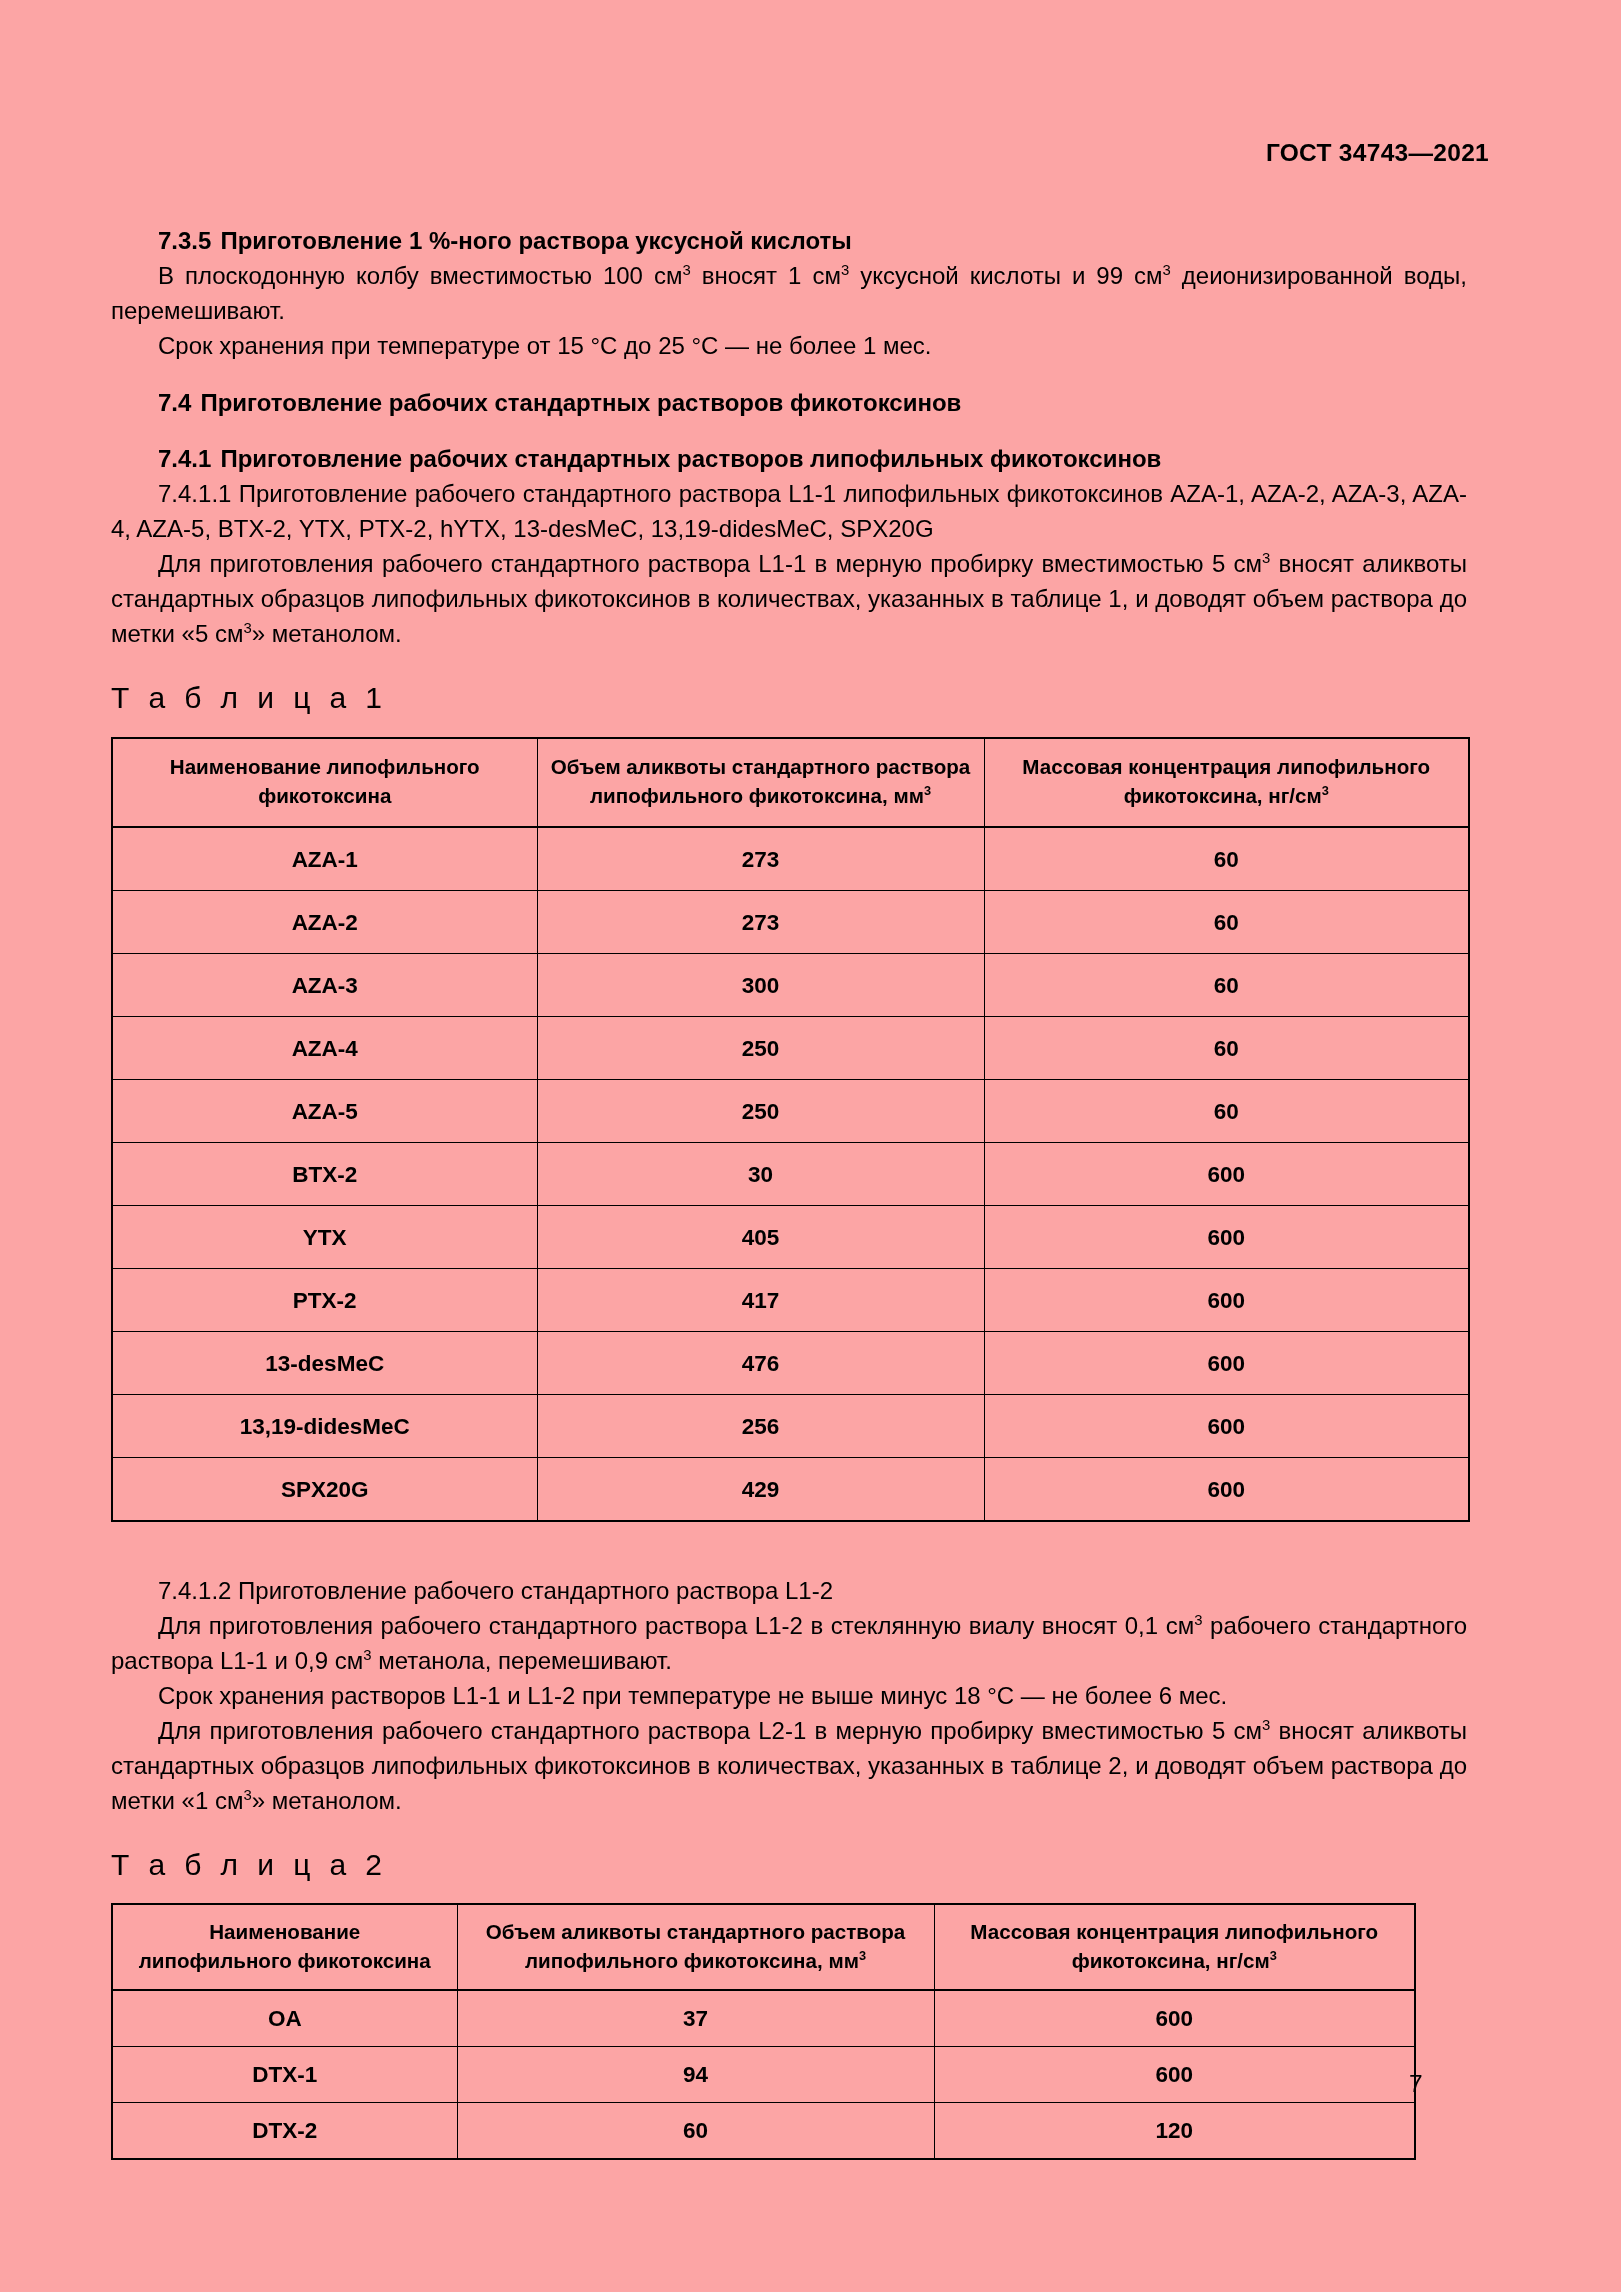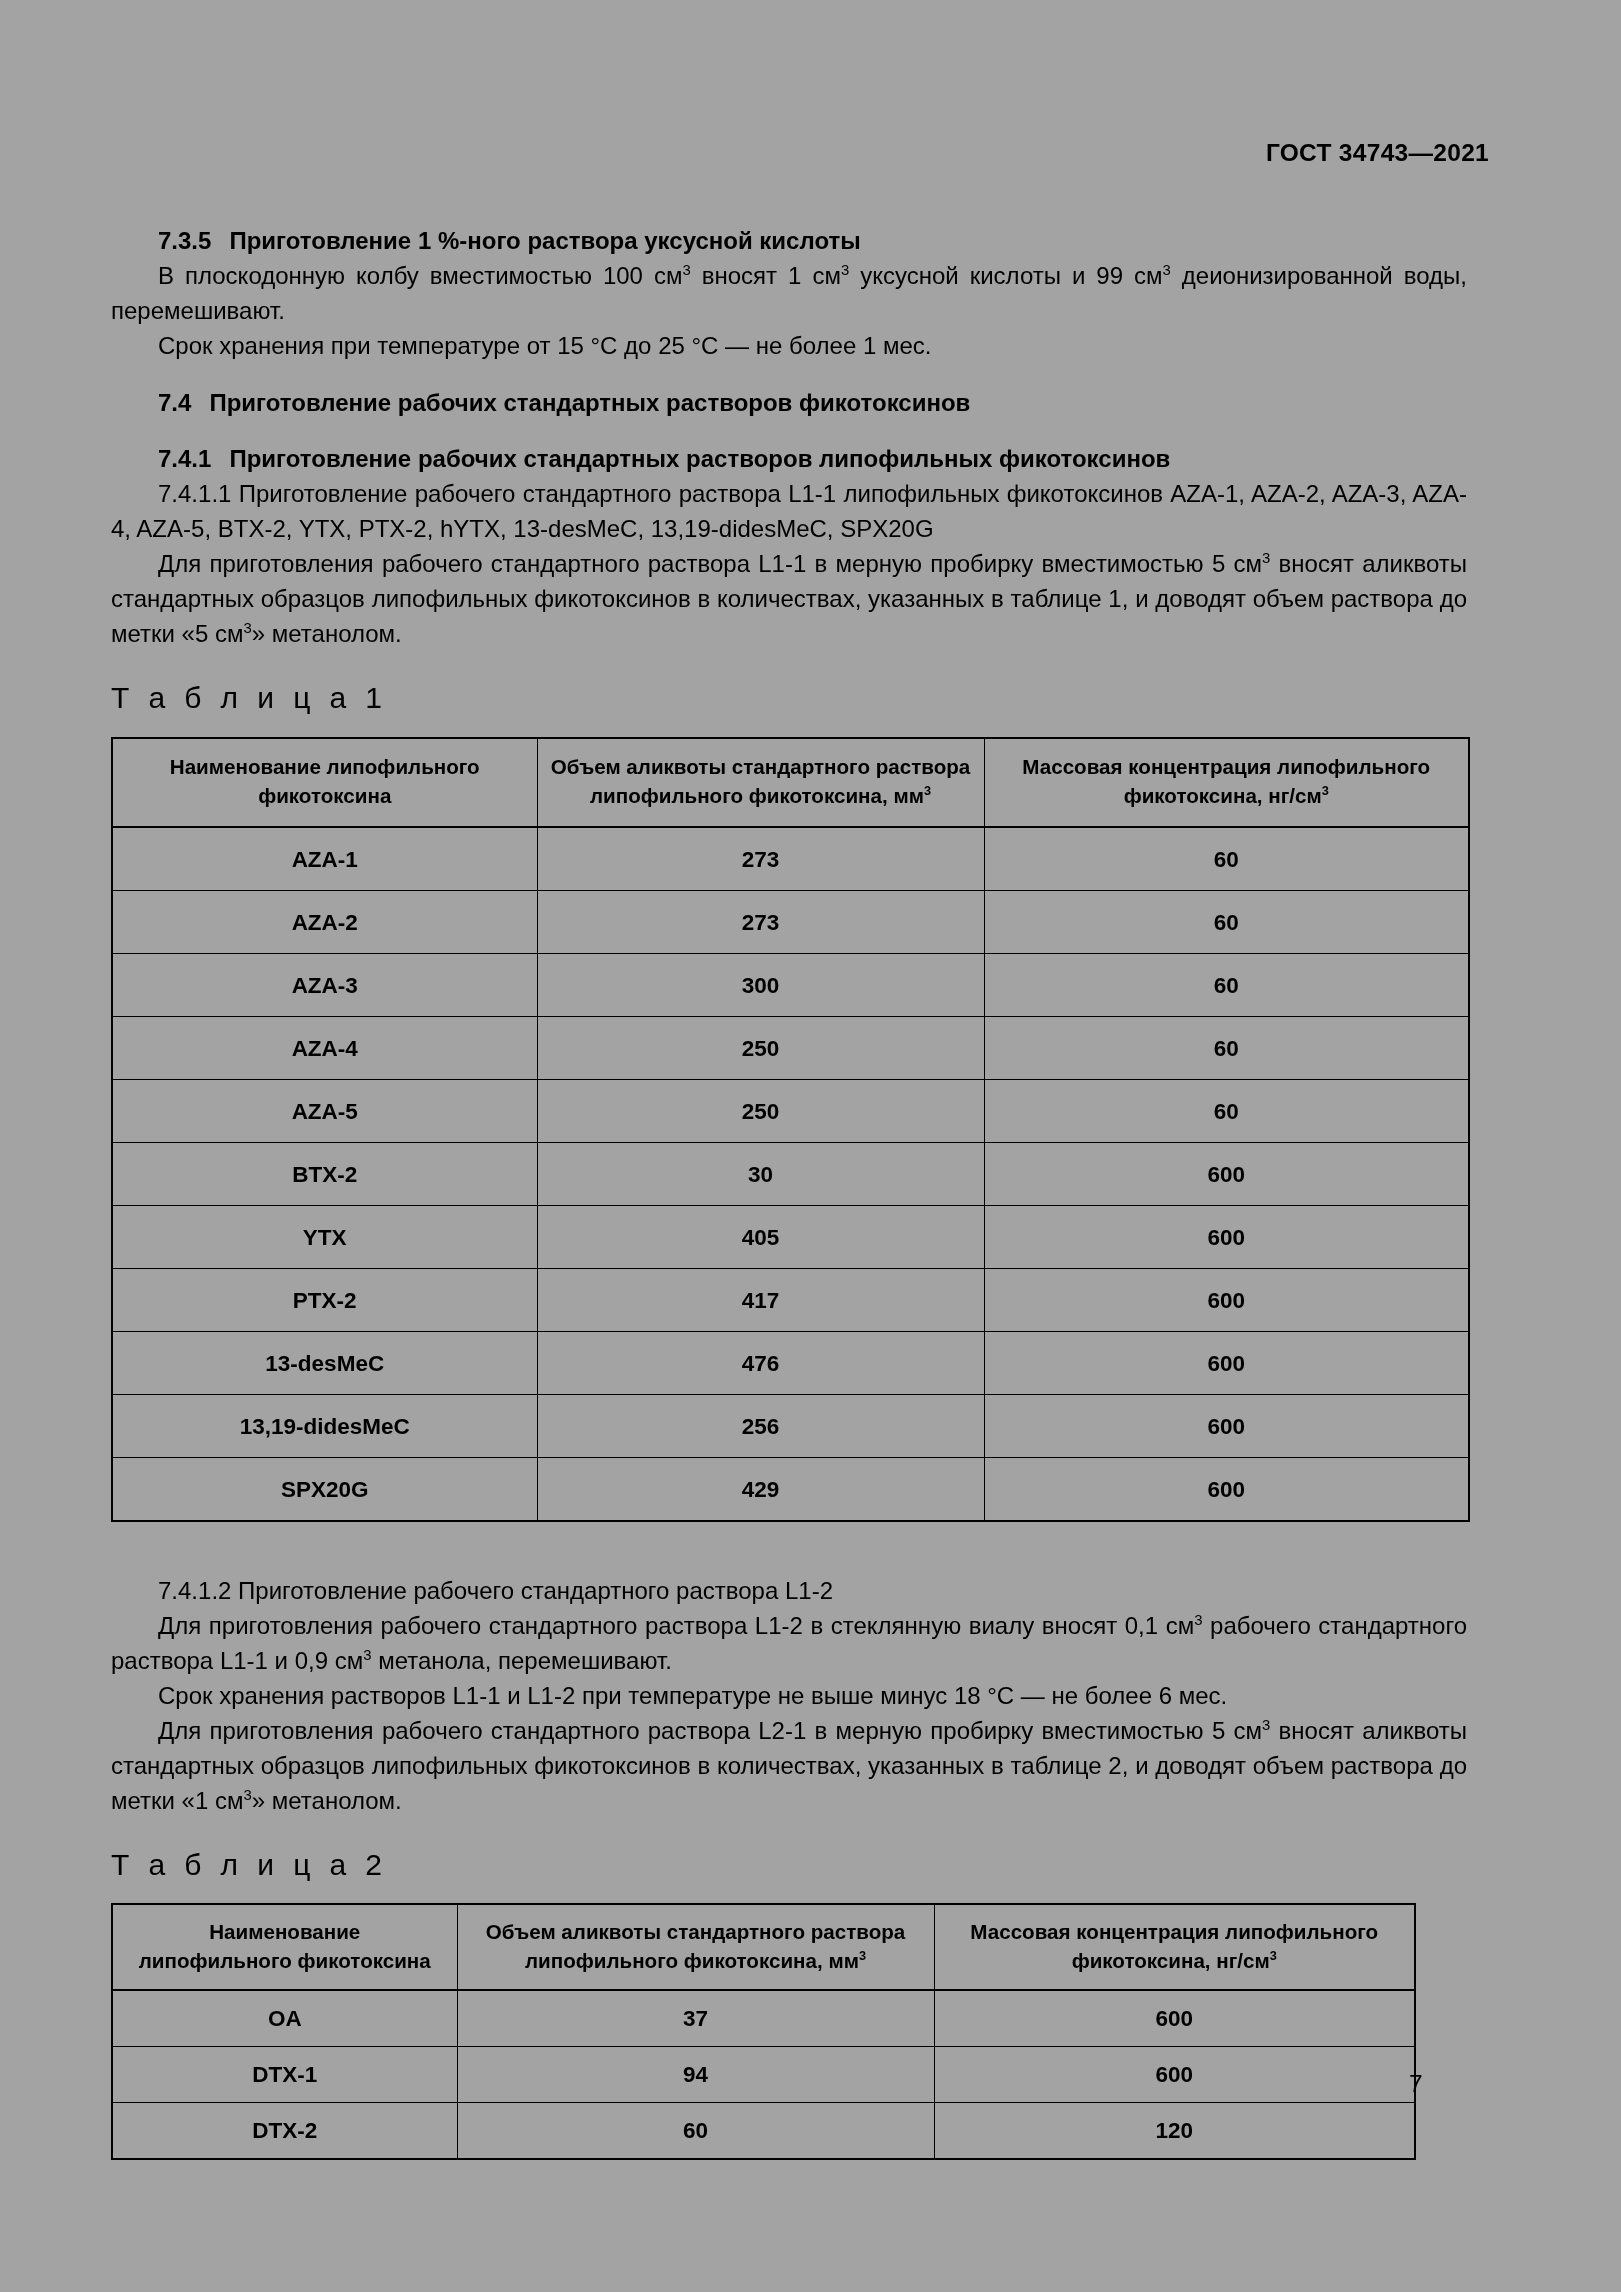--- a/index.html
+++ b/index.html
@@ -10,21 +10,21 @@
   }
   body {
     font-family: "Liberation Sans", sans-serif;
     color: #000000;
   }
   .page {
     position: relative;
     width: 1621px;
     height: 2293px;
     margin: 0 auto;
-    background: #a3a3a3;
+    background: #fca5a5;
     box-sizing: border-box;
     overflow: hidden;
   }
   
   .run-head {
     position: absolute;
     top: 139px;
     right: 132px;
     font-size: 24.5px;
     font-weight: bold;
@@ -40,21 +40,21 @@
   }
   p {
     margin: 0;
     font-size: 24px;
     line-height: 35px;
     text-align: justify;
     text-justify: inter-word;
   }
   p.ind      { text-indent: 47px; }
   p.head     { font-weight: bold; text-indent: 47px; text-align: left; }
-  p.head .num { margin-right: 18px; text-align: right; }
+  p.head .num { margin-right: 9px; text-align: right; }
   .gap-md { height: 21.6px; }
   .gap-lg { height: 29px; }
   sup {
     font-size: 0.62em;
     vertical-align: super;
     line-height: 0;
   }
   
 
   

